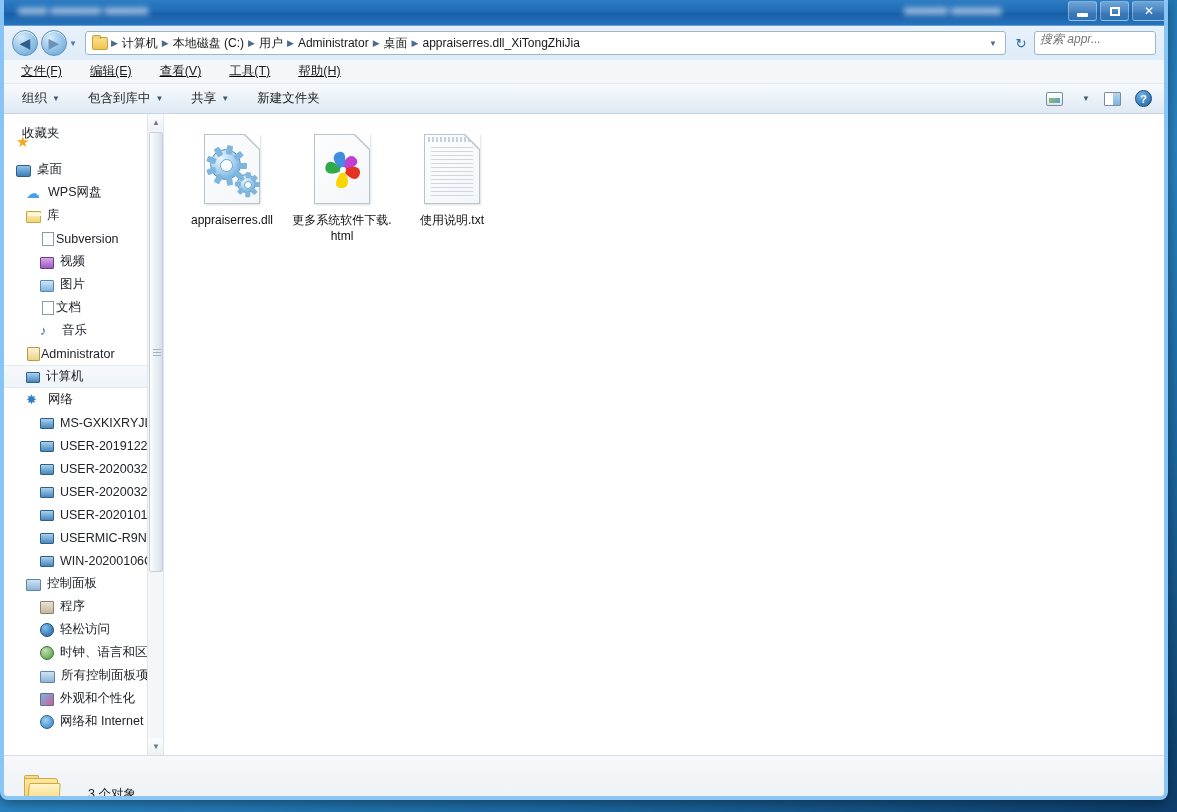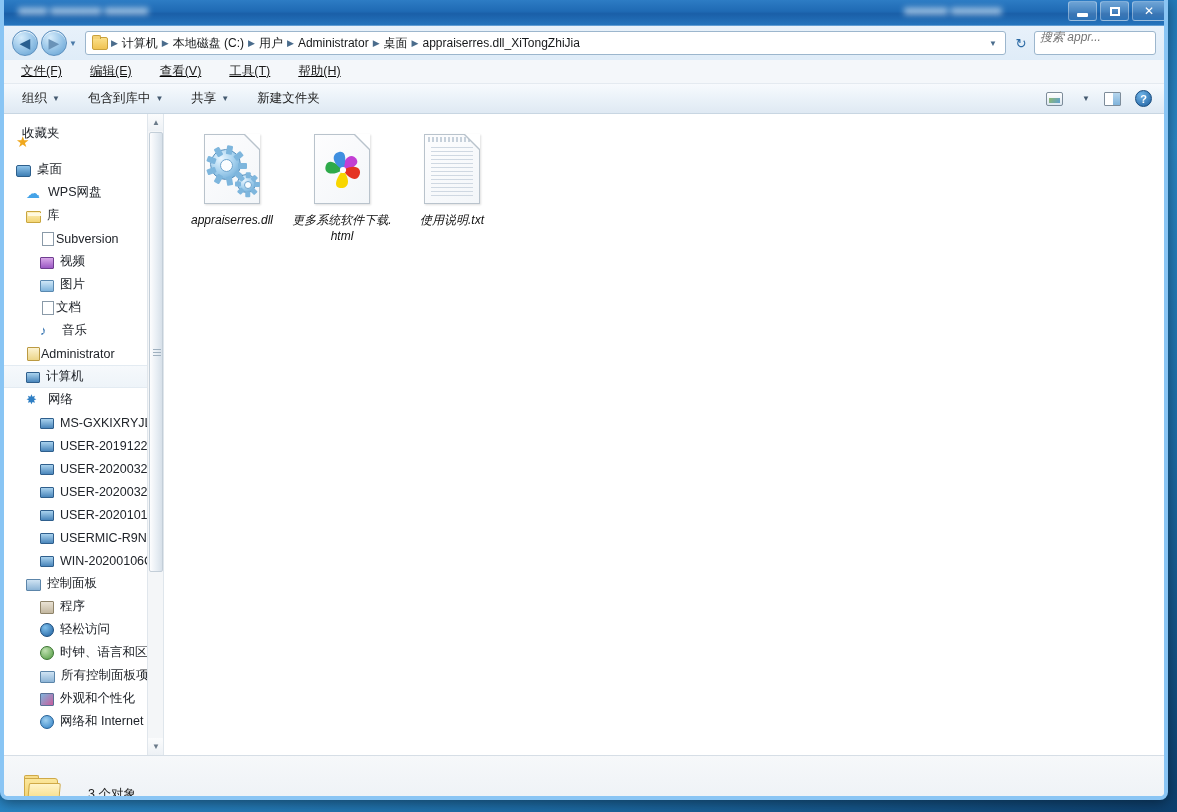--- a/index.html
+++ b/index.html
@@ -83,21 +83,21 @@
   .crumb { font-size: 12px; color: #16181a; padding: 0 3px; white-space: nowrap; }
   .crumb-sep { color: #4a6c8c; font-size: 9px; padding: 0 1px; }
   #crumb-caret { margin-left: auto; color: #4a6c8c; font-size: 8px; padding-right: 4px; }
   #refresh-btn {
     width: 22px; height: 24px; display: flex; align-items: center; justify-content: center;
     color: #2d6ba5; font-size: 13px;
   }
   #searchbox {
     width: 122px; height: 24px; margin-right: 8px; margin-left: 2px;
     background: #fff; border: 1px solid #9cb6cd; border-radius: 3px;
-    display: flex; align-items: flex-end; padding: 10px 5px;
+    display: flex; align-items: flex-start; padding: 0 5px;
   }
   #search-input {
     flex: 1; border: none; outline: none; font-size: 12px; font-style: italic;
     color: #6a6a6a; font-family: "Liberation Sans", sans-serif; background: transparent;
   }
   
   #menubar {
     height: 24px; background: #f4f7fa; display: flex; align-items: center;
     padding-left: 14px; border-bottom: 1px solid #e4eaf0; text-decoration: underline;
   }
@@ -203,21 +203,21 @@
     border: 1px solid #c3ced8; border-radius: 2px;
   }
   #sb-grip {
     position: absolute; top: 50%; left: 3px; width: 8px; height: 7px;
     margin-top: -3px;
     background: repeating-linear-gradient(180deg,#9fb0bf 0 1px, transparent 1px 3px);
   }
   
   #filespane { flex: 1; background: #fff; padding: 14px 0 0 16px; display: flex; flex-wrap: wrap; align-content: flex-start; }
   .file-item {
-    width: 104px; margin-right: 6px; display: flex; flex-direction: column; align-items: center; font-style: italic;
+    width: 104px; margin-right: 6px; display: flex; flex-direction: column; align-items: center;
   }
   .file-ico-wrap { height: 82px; display: flex; align-items: center; justify-content: center; }
   .page {
     width: 56px; height: 70px; background: linear-gradient(135deg,#fdfdfe 0%,#f3f6f9 100%);
     border: 1px solid #b9c3cc; position: relative; box-shadow: 1px 1px 2px rgba(0,0,0,.13);
   }
   .page::after {
     content: ''; position: absolute; right: -1px; top: -1px;
     border-width: 0 15px 15px 0; border-style: solid;
     border-color: transparent #ffffff transparent transparent;

